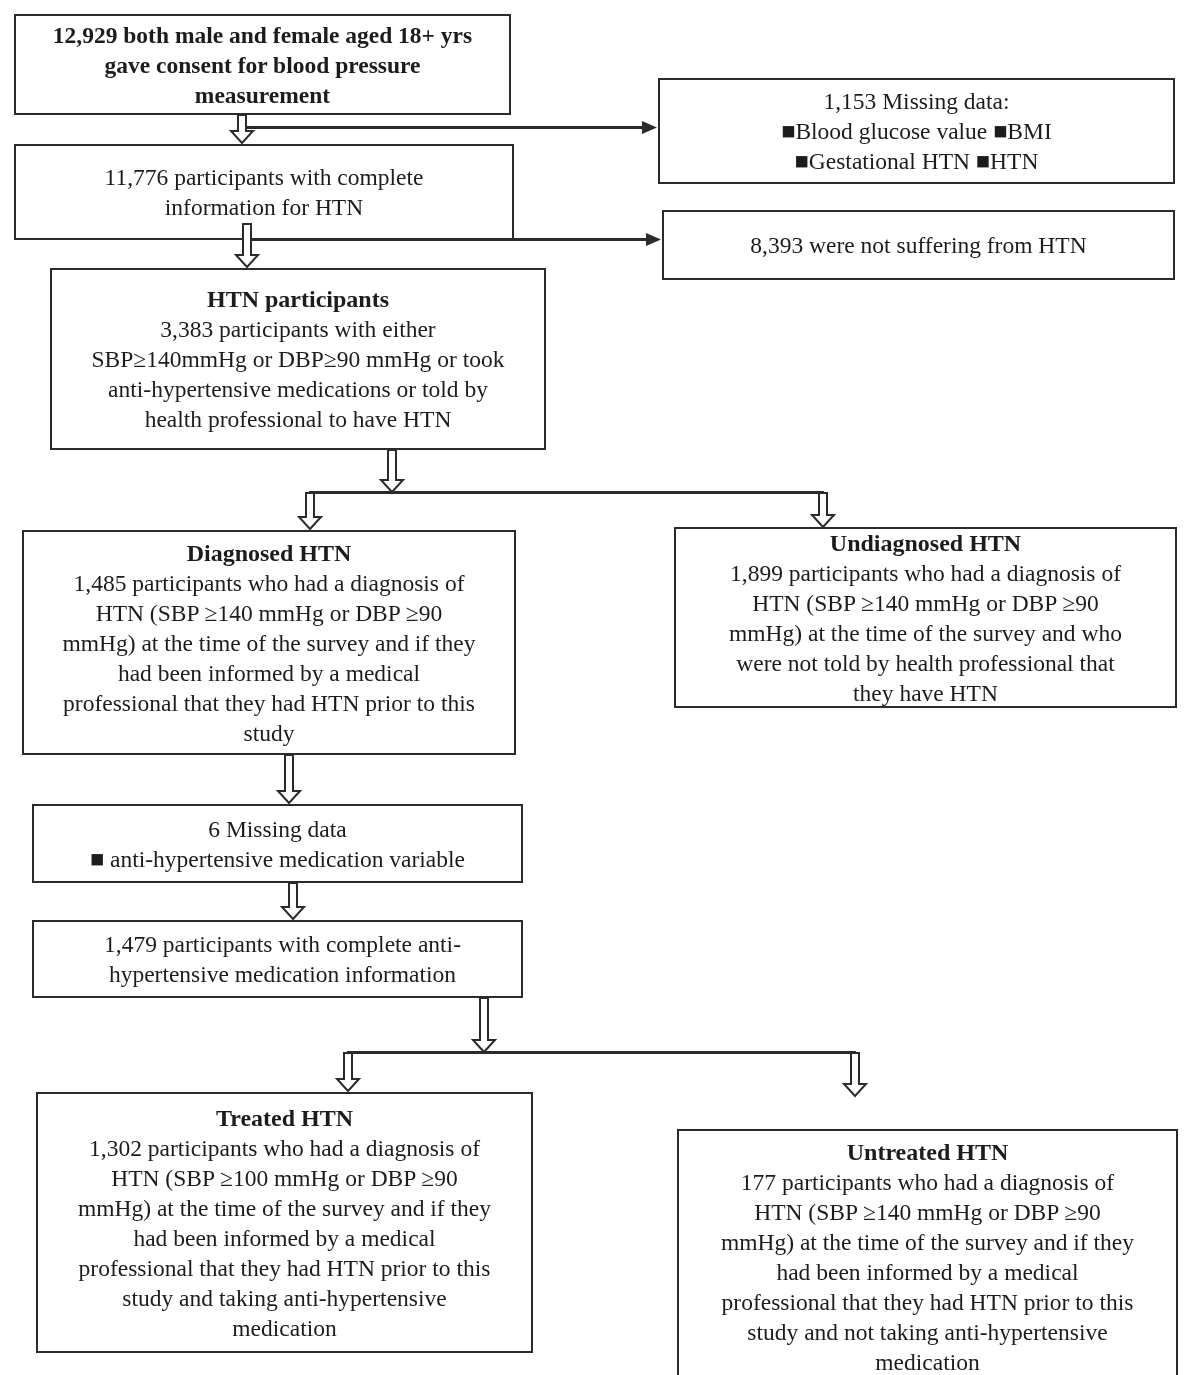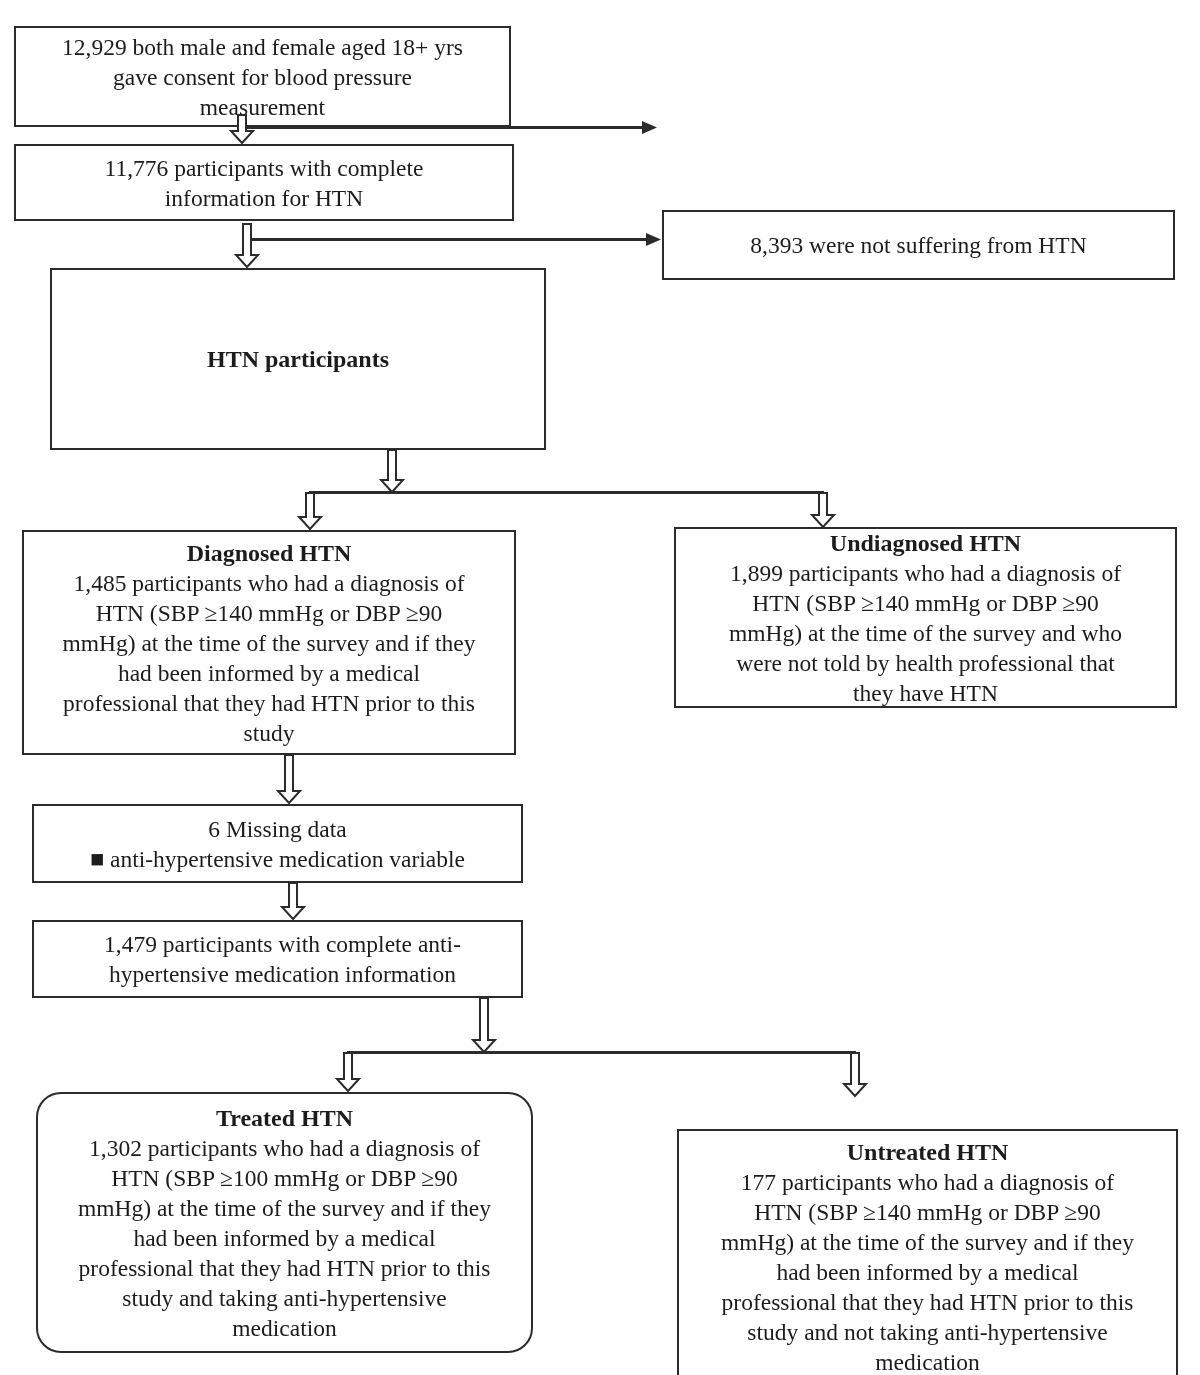--- a/index.html
+++ b/index.html
@@ -47,56 +47,65 @@
   svg.da{position:absolute;overflow:visible;}
   svg.da polygon{fill:var(--background);stroke:var(--line);stroke-width:2;stroke-linejoin:miter;}
   svg.ah{position:absolute;overflow:visible;}
   svg.ah polygon{fill:var(--line);stroke:none;}
 </style>
 </head>
 <body>
 
 <div class="canvas">
 
-  <div class="box" style="left:14px;top:26px;width:497px;height:101px;">
+  <div class="box" style="left:14px;top:14px;width:497px;height:101px;font-weight:bold;">
     <div class="body">12,929 both male and female aged 18+ yrs
 gave consent for blood pressure
 measurement</div>
   </div>
 
   <svg class="da" style="left:229px;top:114px;" width="26" height="30">
     <polygon points="9,1 9,17 2,17 13,29 24,17 17,17 17,1"></polygon>
   </svg>
 
   <div class="hline" style="left:247px;top:126px;width:397px;"></div>
   <svg class="ah" style="left:642px;top:120px;" width="16" height="15">
     <polygon points="0,1 15,7.5 0,14"></polygon>
   </svg>
 
+  <div class="box" style="left:658px;top:78px;width:517px;height:106px;">
+    <div class="body">1,153 Missing data:
+■Blood glucose value ■BMI
+■Gestational HTN ■HTN</div>
+  </div>
 
-  <div class="box" style="left:14px;top:144px;width:500px;height:77px;">
+  <div class="box" style="left:14px;top:144px;width:500px;height:96px;">
     <div class="body">11,776 participants with complete
 information for HTN</div>
   </div>
 
   <svg class="da" style="left:234px;top:223px;" width="26" height="45">
     <polygon points="9,1 9,32 2,32 13,44 24,32 17,32 17,1"></polygon>
   </svg>
 
   <div class="hline" style="left:252px;top:238px;width:395px;"></div>
   <svg class="ah" style="left:646px;top:232px;" width="16" height="15">
     <polygon points="0,1 15,7.5 0,14"></polygon>
   </svg>
 
   <div class="box" style="left:662px;top:210px;width:513px;height:70px;">
     <div class="body">8,393 were not suffering from HTN</div>
   </div>
 
   <div class="box" style="left:14px;top:268px;width:496px;height:182px;margin-left:36px;">
     <div class="title">HTN participants</div>
+    <div class="body">3,383 participants with either
+SBP≥140mmHg or DBP≥90 mmHg or took
+anti-hypertensive medications or told by
+health professional to have HTN</div>
   </div>
 
   <svg class="da" style="left:379px;top:449px;" width="26" height="44">
     <polygon points="9,1 9,31 2,31 13,43 24,31 17,31 17,1"></polygon>
   </svg>
 
   <div class="hline" style="left:309px;top:491px;width:515px;"></div>
   <svg class="da" style="left:297px;top:492px;" width="26" height="38">
     <polygon points="9,1 9,25 2,25 13,37 24,25 17,25 17,1"></polygon>
   </svg>
@@ -146,21 +155,21 @@
   </svg>
 
   <div class="hline" style="left:347px;top:1051px;width:509px;"></div>
   <svg class="da" style="left:335px;top:1052px;" width="26" height="40">
     <polygon points="9,1 9,27 2,27 13,39 24,27 17,27 17,1"></polygon>
   </svg>
   <svg class="da" style="left:842px;top:1052px;" width="26" height="45">
     <polygon points="9,1 9,32 2,32 13,44 24,32 17,32 17,1"></polygon>
   </svg>
 
-  <div class="box" style="left:36px;top:1092px;width:497px;height:261px;border-radius:25px;">
+  <div class="box" style="left:36px;top:1092px;width:497px;height:261px;">
     <div class="title">Treated HTN</div>
     <div class="body">1,302 participants who had a diagnosis of
 HTN (SBP ≥100 mmHg or DBP ≥90
 mmHg) at the time of the survey and if they
 had been informed by a medical
 professional that they had HTN prior to this
 study and taking anti-hypertensive
 medication</div>
   </div>
 

